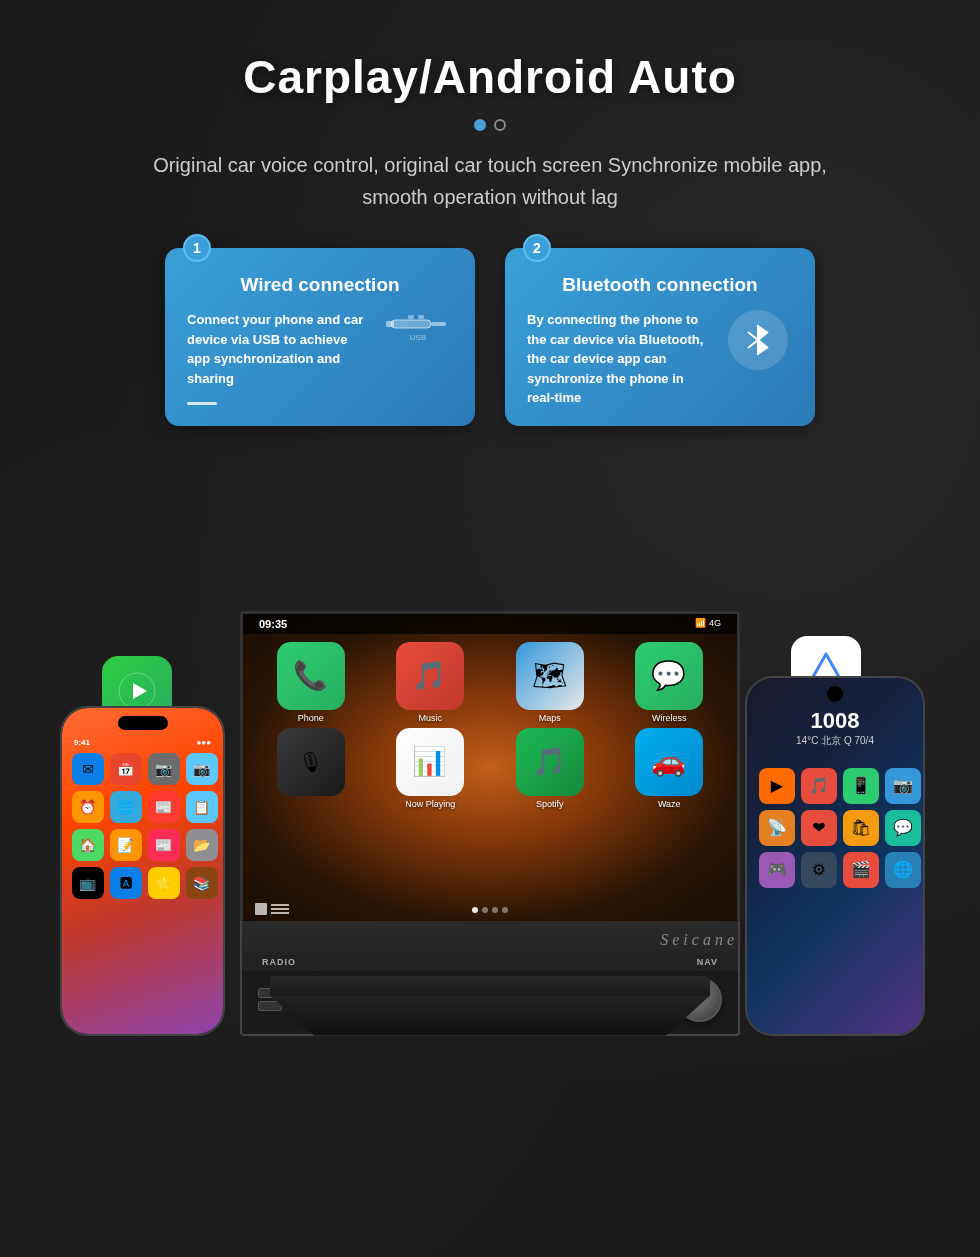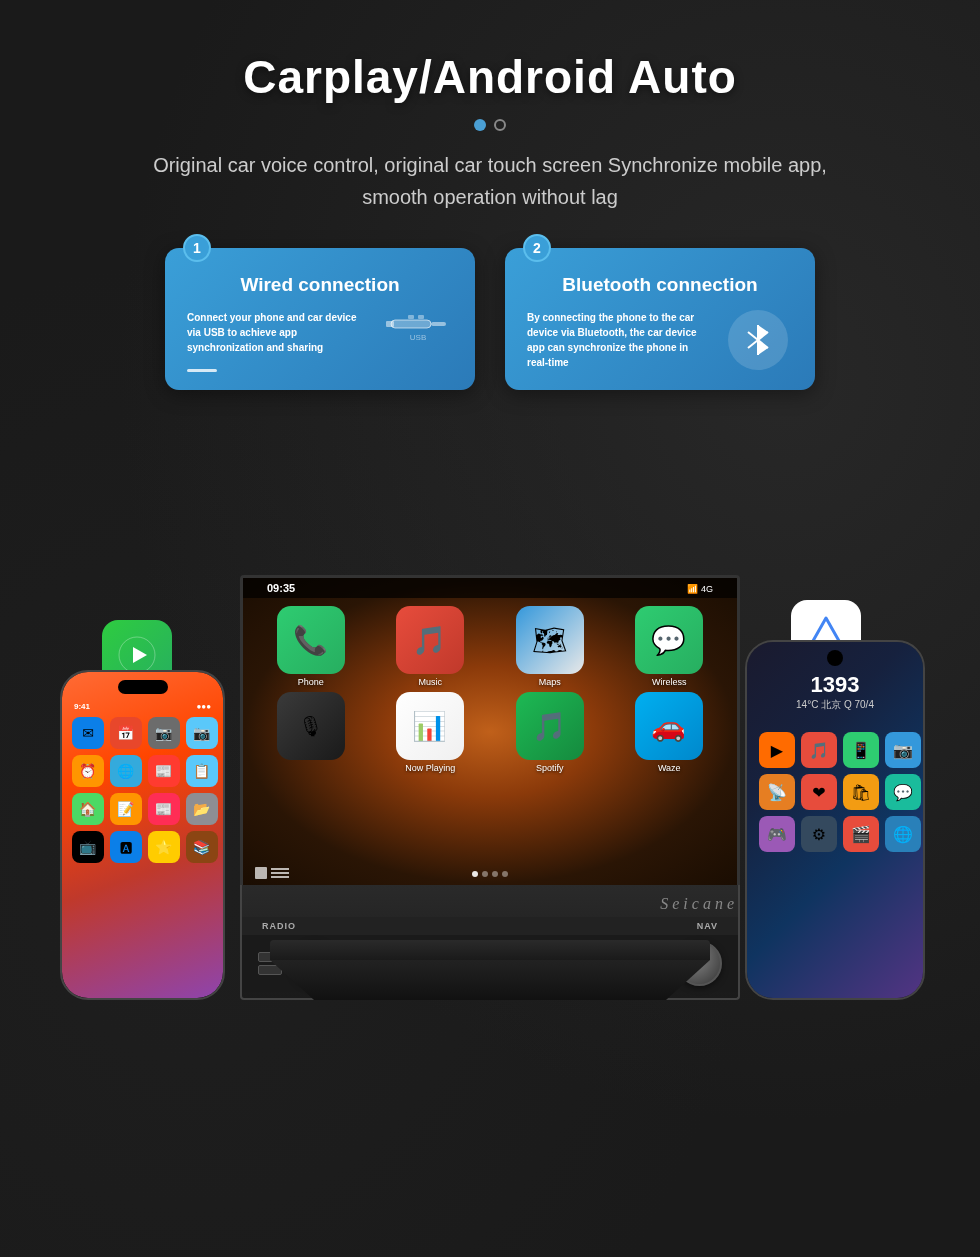--- a/index.html
+++ b/index.html
@@ -108,21 +108,21 @@
     }
 
     .card-body {
       display: flex;
       align-items: flex-start;
       gap: 12px;
     }
 
     .card-text {
       color: #ffffff;
-      font-size: 10px;
+      font-size: 13px;
       font-weight: 600;
       line-height: 1.5;
       flex: 1;
     }
 
     .card-icon {
       width: 70px;
       flex-shrink: 0;
       display: flex;
       align-items: center;
@@ -254,24 +254,24 @@
       background: radial-gradient(ellipse at center, #c0601a 0%, #8b3a0a 30%, #2a1505 70%, #1a0d02 100%);
       width: 100%;
       height: 100%;
       position: relative;
     }
 
     .screen-top-bar {
       position: absolute;
       top: 0; left: 0; right: 0;
       background: rgba(0,0,0,0.7);
-      padding: 4px 24px;
+      padding: 4px 16px;
       display: flex;
       justify-content: space-between;
-      align-items: flex-end;
+      align-items: flex-start;
     }
 
     .screen-time {
       color: white;
       font-size: 11px;
       font-weight: bold;
     }
 
     .screen-status {
       color: white;
@@ -824,21 +824,21 @@
       <div class="platform">
         <div class="platform-top"></div>
         <div class="platform-side"></div>
       </div>
     </div>
 
     <div class="phone-right">
       <div class="phone-mockup-right">
         <div class="phone-screen-right">
           <div class="phone-right-punch"></div>
-          <div class="phone-right-time">1393</div>
+          <div class="phone-right-time">1008</div>
           <div class="phone-right-temp">14°C  北京 Q  70/4</div>
 
           <div style="display:grid;grid-template-columns:repeat(4,1fr);gap:6px;padding:10px 4px;margin-top:10px;">
             <div style="width:36px;height:36px;background:#ff6b00;border-radius:8px;display:flex;align-items:center;justify-content:center;font-size:16px;">▶</div>
             <div style="width:36px;height:36px;background:#e74c3c;border-radius:8px;display:flex;align-items:center;justify-content:center;font-size:16px;">🎵</div>
             <div style="width:36px;height:36px;background:#2ecc71;border-radius:8px;display:flex;align-items:center;justify-content:center;font-size:16px;">📱</div>
             <div style="width:36px;height:36px;background:#3498db;border-radius:8px;display:flex;align-items:center;justify-content:center;font-size:16px;">📷</div>
             <div style="width:36px;height:36px;background:#e67e22;border-radius:8px;display:flex;align-items:center;justify-content:center;font-size:16px;">📡</div>
             <div style="width:36px;height:36px;background:#e74c3c;border-radius:8px;display:flex;align-items:center;justify-content:center;font-size:16px;">❤</div>
             <div style="width:36px;height:36px;background:#f39c12;border-radius:8px;display:flex;align-items:center;justify-content:center;font-size:16px;">🛍</div>

